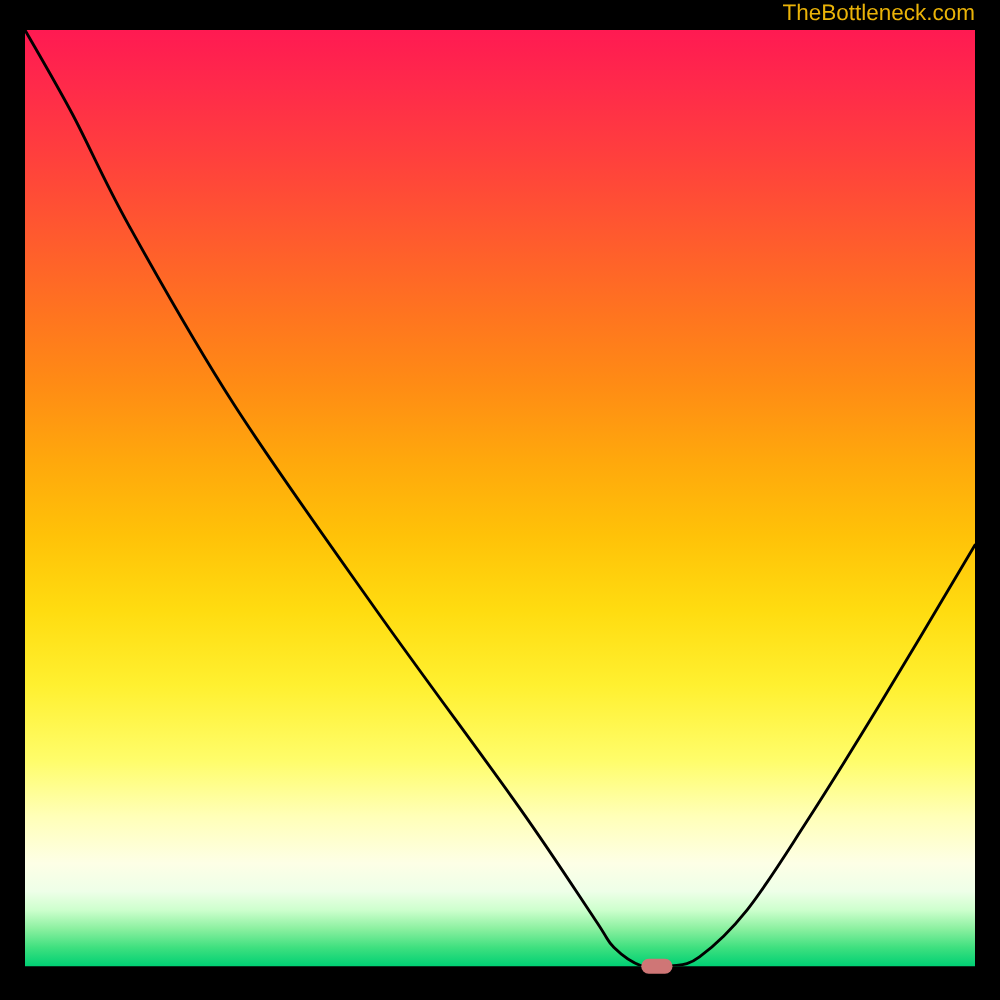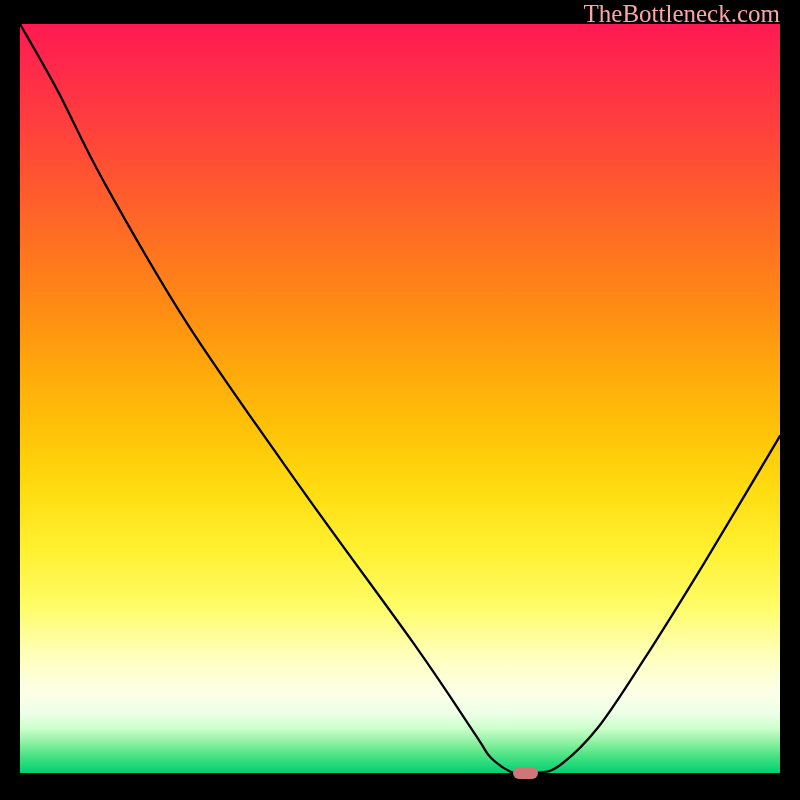--- a/index.html
+++ b/index.html
@@ -39,23 +39,23 @@
       #eeffe8 92%,
       #cdffcd 94%,
       #8bf0a0 96%,
       #3fe07f 98%,
       #00d074 100%);
   }
   .watermark {
     position: absolute;
     top: 0px;
     right: 20px;
-    color: #fca5a5;
-    font-family: Liberation Serif, serif;
-    font-size: 25px;
+    color: #eab308;
+    font-family: Liberation Sans, sans-serif;
+    font-size: 18px;
     font-weight: 500;
   }
   svg.curve {
     position: absolute;
     left: 20px;
     top: 24px;
     width: 760px;
     height: 749px;
   }
   .marker {

